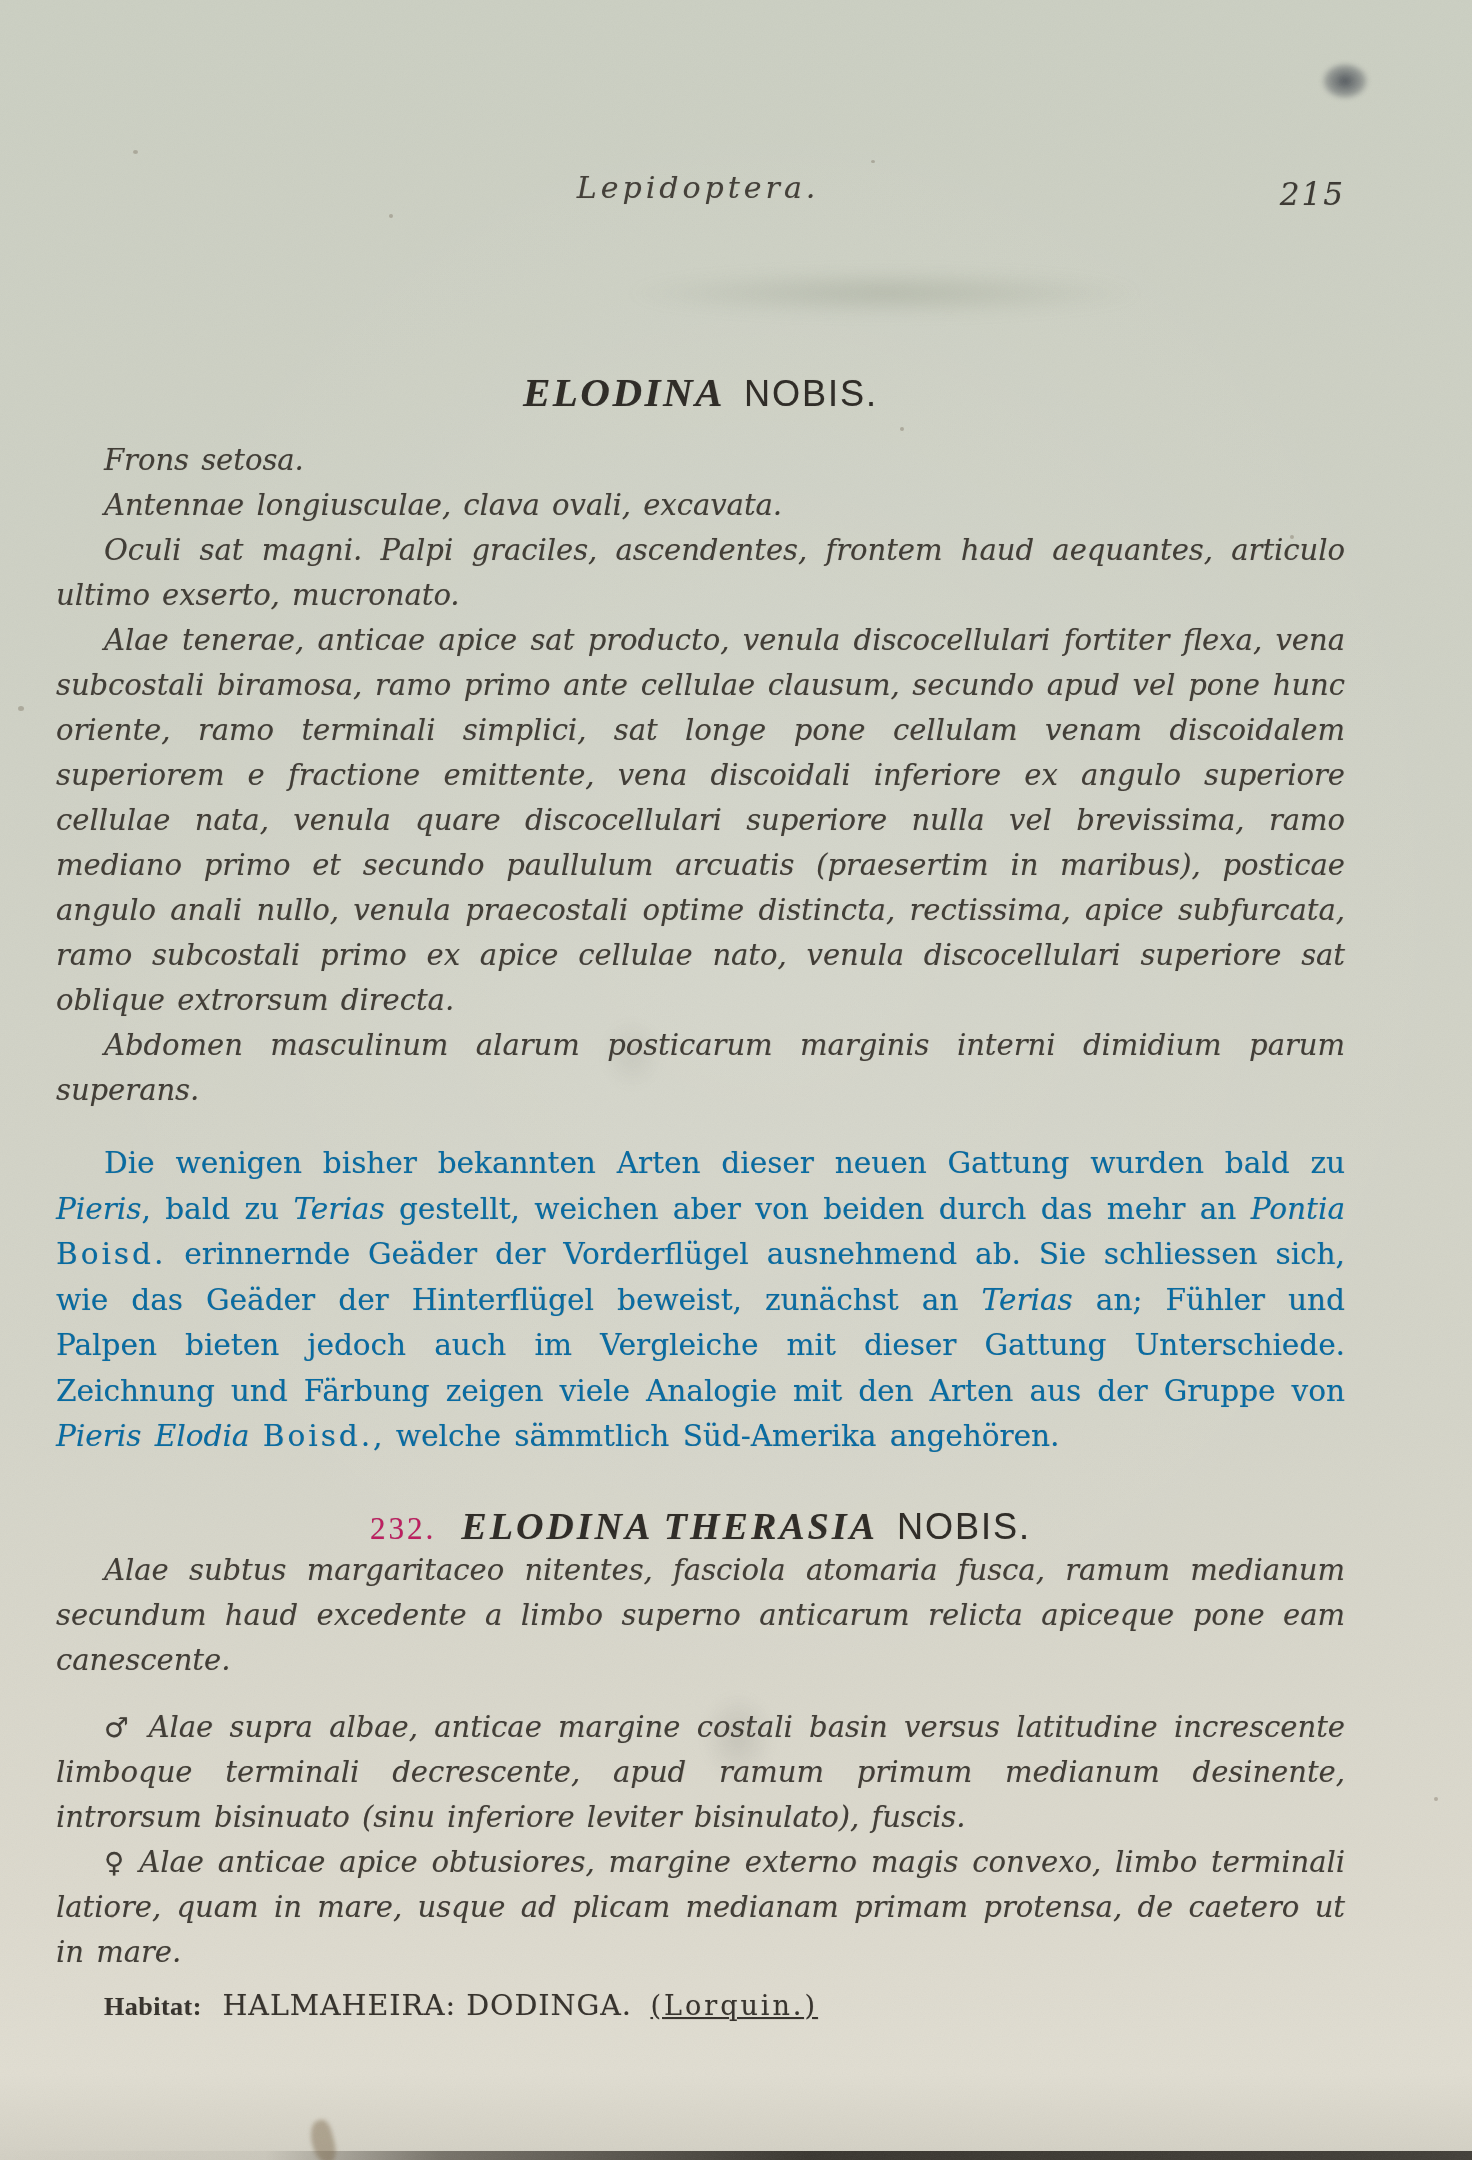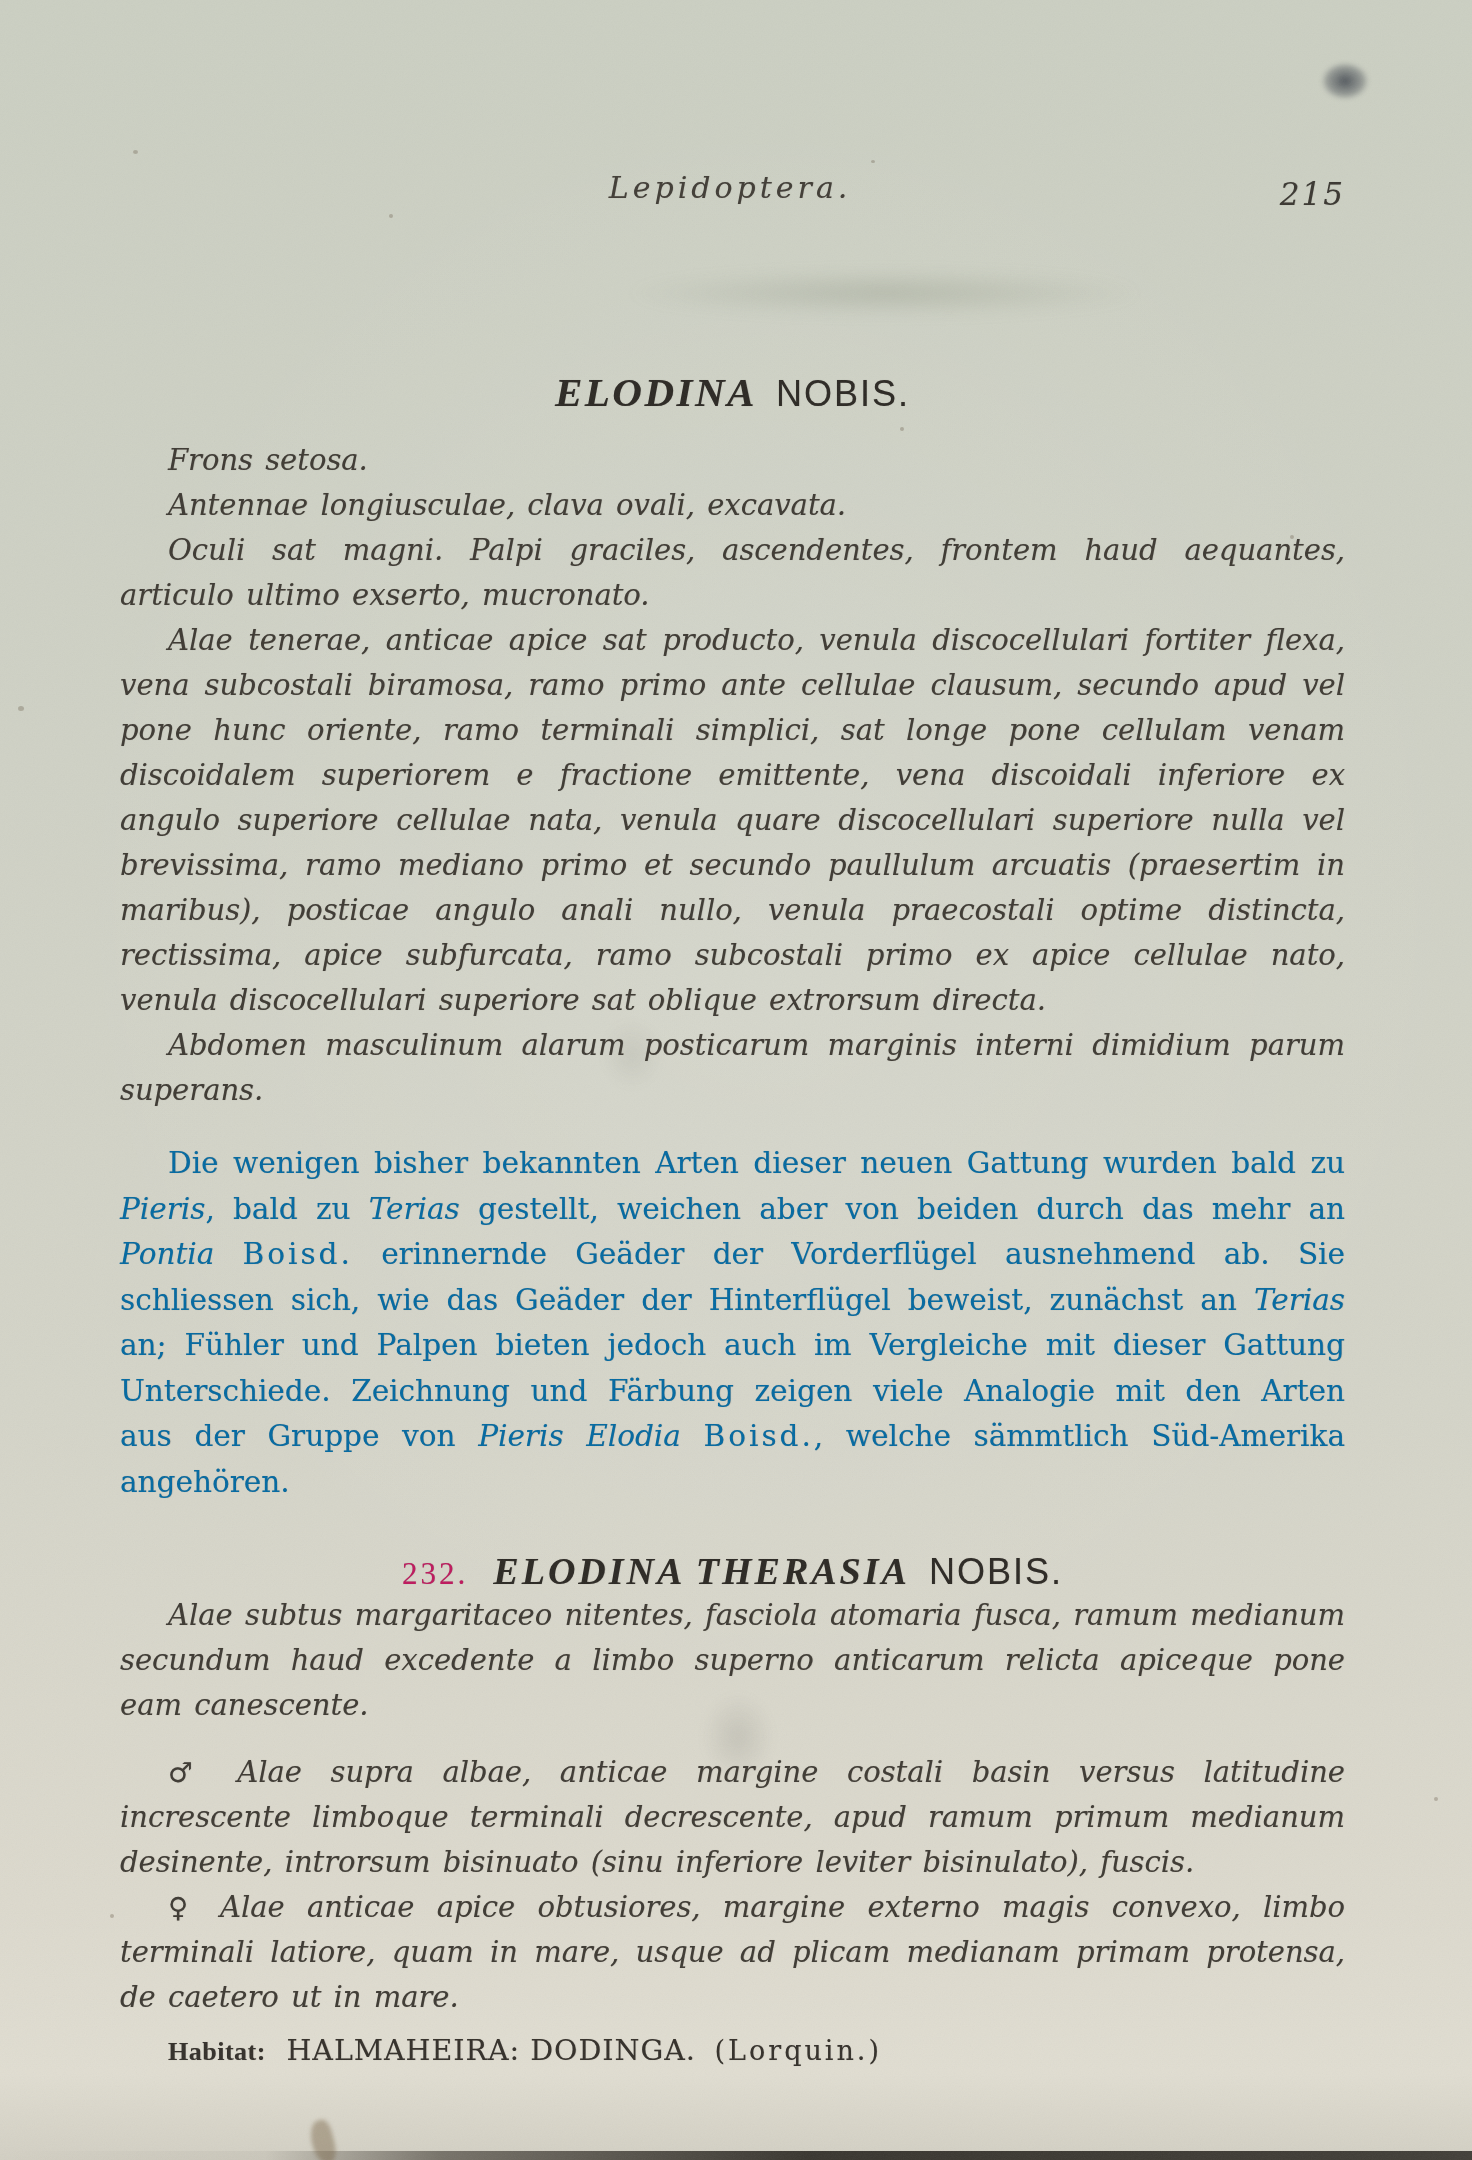--- a/index.html
+++ b/index.html
@@ -48,21 +48,21 @@
   .sp2 { left: 389px; top: 214px;  width: 4px; height: 4px; }
   .sp3 { left: 1290px; top: 535px; width: 4px; height: 4px; }
   .sp4 { left: 18px;  top: 706px;  width: 6px; height: 5px; }
   .sp5 { left: 900px; top: 427px;  width: 4px; height: 4px; }
   .sp6 { left: 110px; top: 1914px; width: 4px; height: 4px; }
   .sp7 { left: 1434px; top: 1797px; width: 4px; height: 4px; }
   .sp8 { left: 871px; top: 160px;  width: 4px; height: 3px; }
 
   .content {
     position: relative; z-index: 2;
-    padding: 170px 127px 0 120px;
+    padding: 170px 127px 0 56px;
     text-shadow: 0.3px 0.3px 0.7px rgba(50,45,40,0.32);
   }
   .running-row { position: relative; height: 50px; }
   .running-head {
     position: absolute; left: 50%; transform: translateX(-51%);
     font-style: italic; font-size: 30px; letter-spacing: 4px; color: #413d36;
   }
   .page-number { position: absolute; right: 0; top: 6px; font-size: 31px; letter-spacing: 2px; color: #3a3731; font-style: italic; }
 
   .genus-heading { text-align: center; margin-top: 148px; white-space: nowrap; }
@@ -86,21 +86,21 @@
     margin: 28px 0 0 0; text-indent: 48px; text-align: justify; word-spacing: 4px;
     color: #0369a1;
   }
   .seg-italic { font-style: italic; }
   .seg-spaced { letter-spacing: 3px; }
   .seg-symbol { font-family: "DejaVu Sans", sans-serif; font-style: normal; font-size: 0.95em; }
 
   .habitat { margin: 14px 0 0 0; padding-left: 48px; font-size: 27px; color: #34302a; white-space: nowrap; }
   .habitat-label { font-family: "Liberation Serif", serif; font-weight: bold; font-size: 26px; letter-spacing: 0.5px; }
   .habitat-value { font-size: 28.5px; letter-spacing: 1px; margin-left: 12px; margin-top: 15px; }
-  .habitat-collector { font-size: 27px; letter-spacing: 3px; margin-left: 10px; }
+  .habitat-collector { font-size: 27px; letter-spacing: 3px; margin-left: 10px; text-decoration: underline; }
 
   .noise { position: absolute; inset: 0; z-index: 5; opacity: 0.06; pointer-events: none; }
 </style>
 </head>
 <body>
 
 <div class="layer ghost-showthrough"></div>
 <div class="layer ink-blob"></div>
 <div class="layer smudge-a"></div>
 <div class="layer smudge-b"></div>

